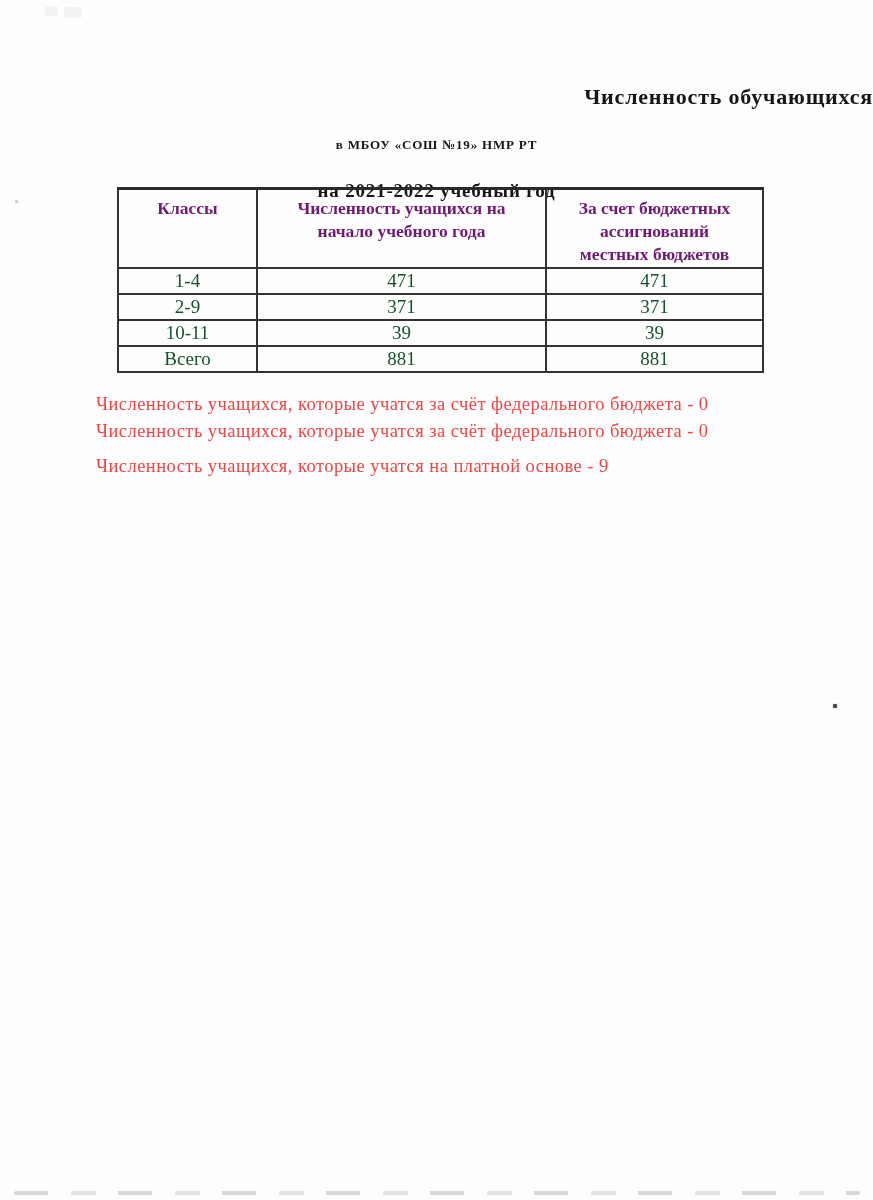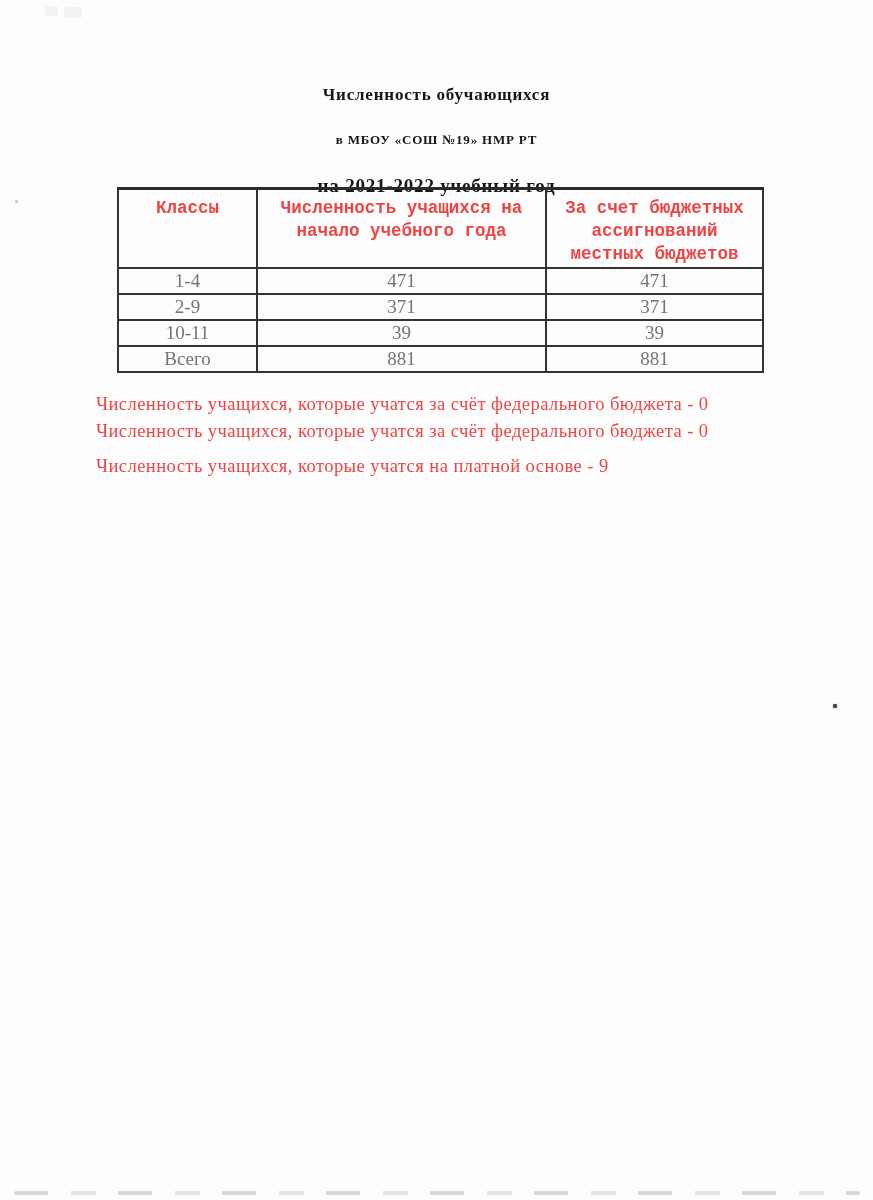--- a/index.html
+++ b/index.html
@@ -24,21 +24,21 @@
     left: 0;
     right: 0;
     text-align: center;
     font-weight: bold;
     color: #161616;
   }
   .title-line {
     letter-spacing: 0.8px;
     line-height: 1;
   }
-  .title-line.t1 { font-size: 17px; }
+  .title-line.t1 { font-size: 22px; text-align: right; }
   .title-line.t2 { font-size: 13px; margin-top: 30px; }
   .title-line.t3 { font-size: 19px; margin-top: 30px; }
 
   
   table.students {
     position: absolute;
     left: 117px;
     top: 187px;
     width: 645px;
     border-collapse: collapse;
@@ -55,29 +55,28 @@
   }
   table.students { border-top: 3px solid #2a2a28; }
   table.students th {
     font-size: 17.5px;
     font-weight: bold;
     vertical-align: top;
     padding-top: 7px;
     height: 63px;           
     line-height: 23px;
     white-space: pre-line;
-    color: #ef4444;
-    font-family: Liberation Mono, monospace;
+    color: #701a75;
   }
   table.students td {
     font-size: 19px;
     height: 21px;           
     padding: 1px 0 2px 0;
     line-height: 21px;
-    color: #737373;
+    color: #14532d;
   }
 
   
   .notes {
     position: absolute;
     left: 96px;
     top: 391px;
     width: 700px;
     font-size: 18.5px;
     letter-spacing: 0.45px;

